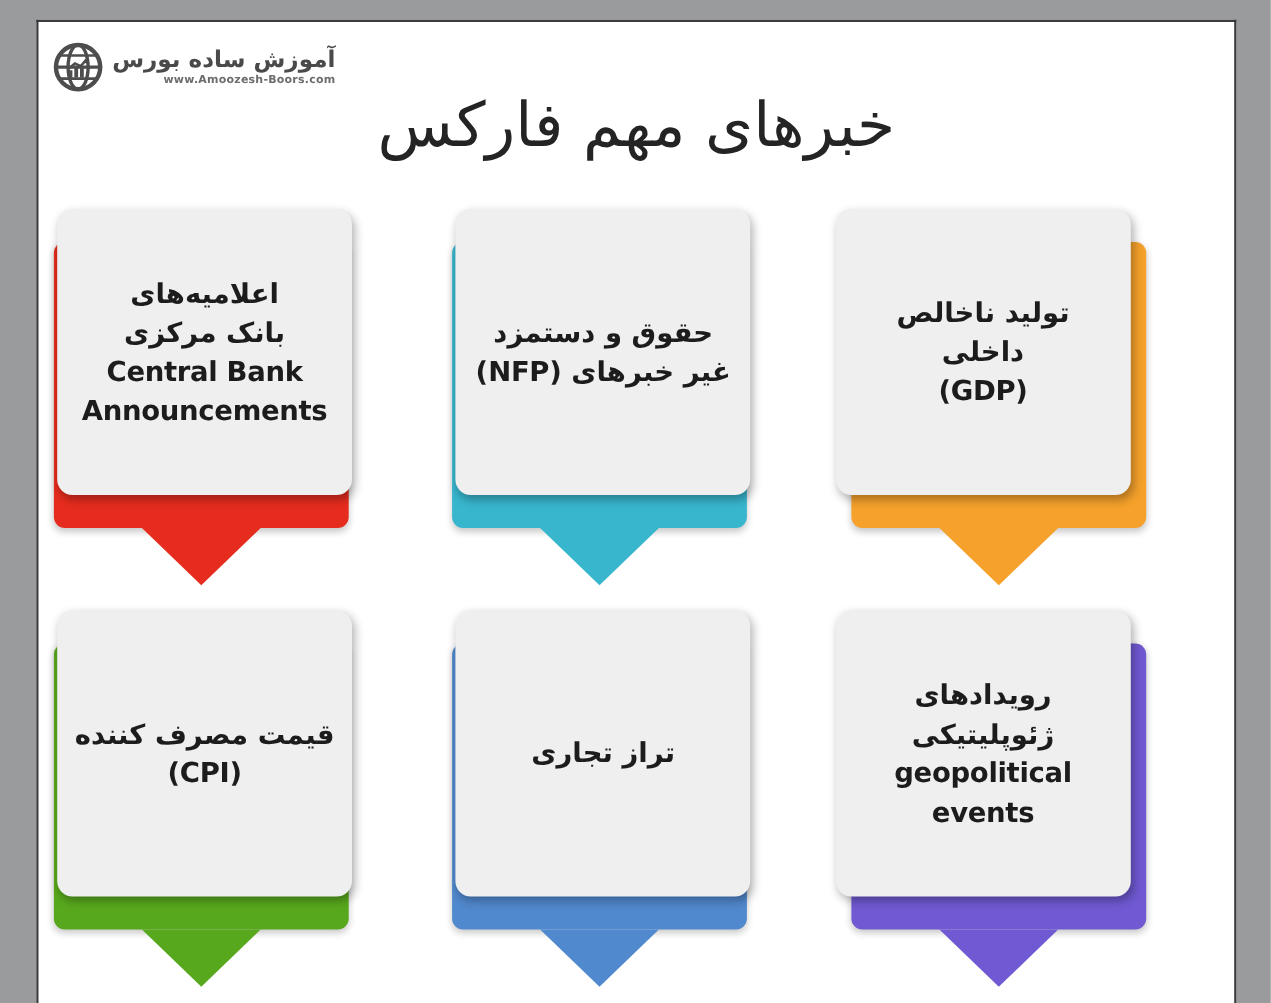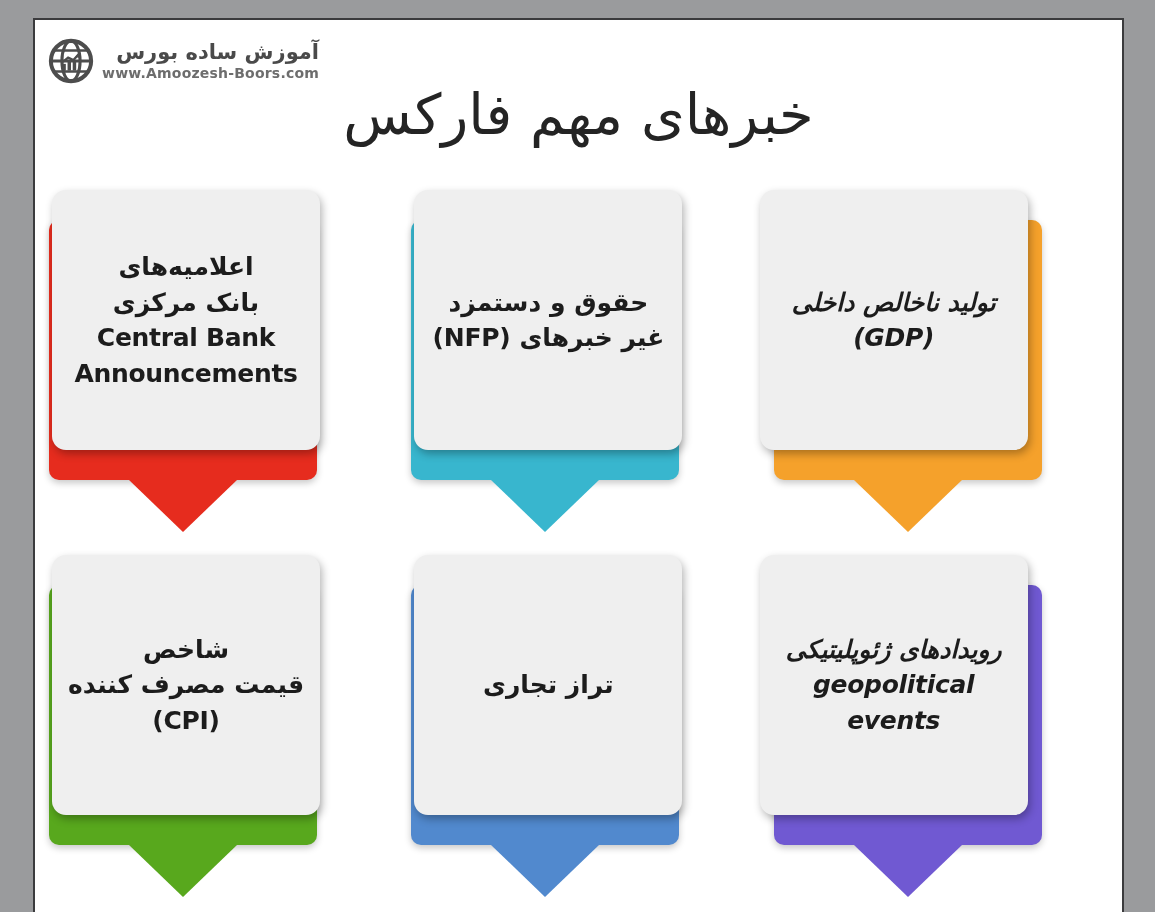--- a/index.html
+++ b/index.html
@@ -37,21 +37,21 @@
     display:flex;align-items:center;gap:8px;
     direction:ltr;
   }
   #logo .globe{width:46px;height:46px;flex:0 0 46px;}
   #logo .wordmark{display:flex;flex-direction:column;align-items:flex-end;line-height:1;text-align:center;}
   #logo .brand{
     font-size:21px;font-weight:700;color:#4a4a4a;
     letter-spacing:-.5px;direction:rtl;
   }
   #logo .url{
-    font-size:14px;font-weight:700;color:#6d6d6d;
+    font-size:10px;font-weight:700;color:#6d6d6d;
     letter-spacing:.2px;margin-top:3px;direction:ltr;
   }
 
   
   #headline{
     position:absolute;
     left:0;right:0;top:62px;
     text-align:center;
     font-size:56px;
     font-weight:400;
@@ -116,21 +116,21 @@
     color:#1c1c1c;
     font-weight:800;
     font-size:25px;
     line-height:1.42;
     letter-spacing:-.3px;
     direction:rtl;
   }
   .label .lat{direction:ltr;unicode-bidi:embed;display:block;}
 
   
-  .cell.c0 .plate,.cell.c0 .card{margin-left:0;font-style:italic;}
+  .cell.c0 .plate,.cell.c0 .card{margin-left:0;}
 </style>
 </head>
 <body>
 
 <div id="frame">
   <div id="canvas">
 
     <div id="logo">
       <span class="globe">
         <svg viewBox="0 0 48 48" width="46" height="46" aria-hidden="true">
@@ -200,21 +200,20 @@
           <div class="card">
             <div class="label">
               <span style="display: block;">تراز تجاری</span>
             </div>
           </div>
         </div>
         <div class="cell c2">
           <div class="plate" style="background: rgb(88, 168, 29); color: rgb(88, 168, 29); box-shadow: rgba(0, 0, 0, 0.22) 0px 3px 7px;"></div>
           <div class="card">
             <div class="label">
-              <span style="display: block;">شاخص</span>
               <span style="display: block;">قیمت مصرف کننده</span>
               <span class="lat" style="display: block;">(CPI)</span>
             </div>
           </div>
         </div>
       </div>
 
   </div>
 </div>
 

